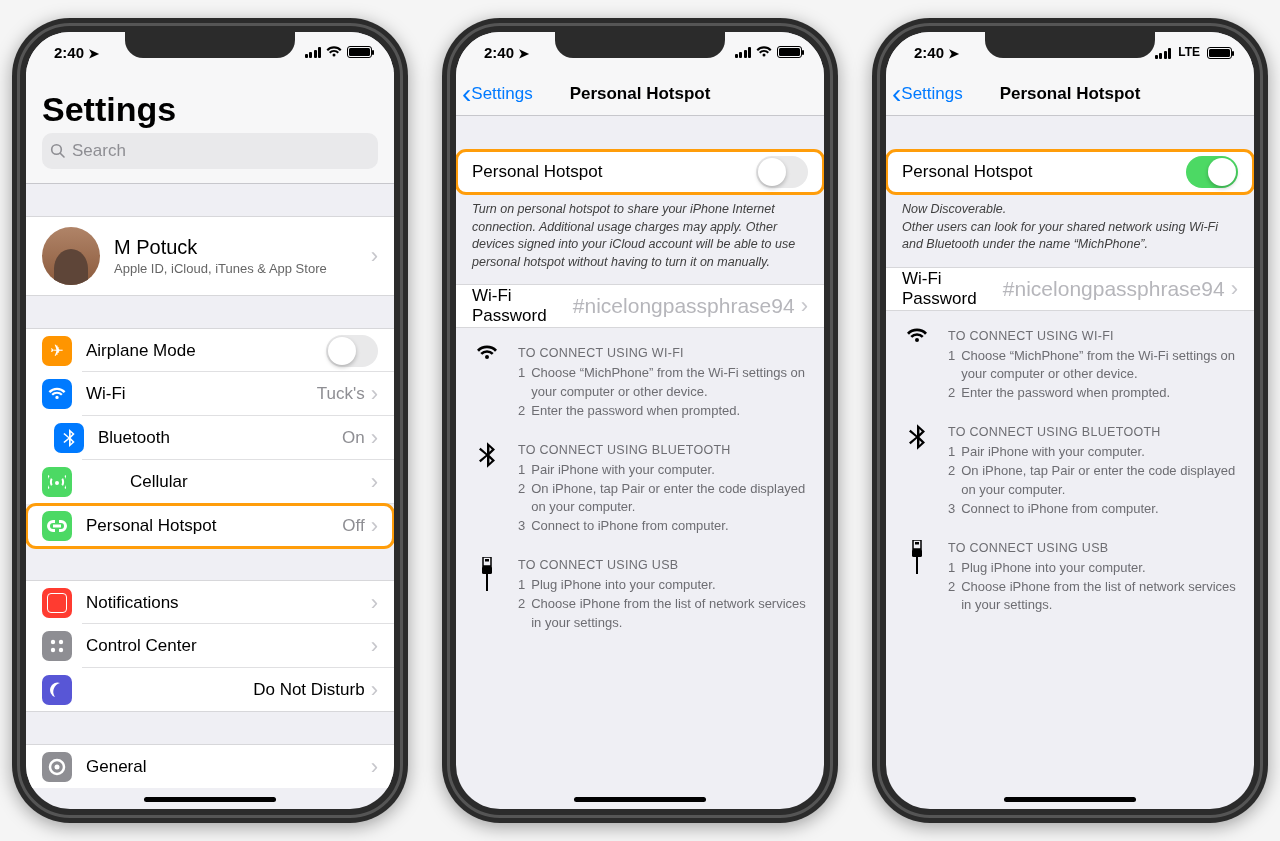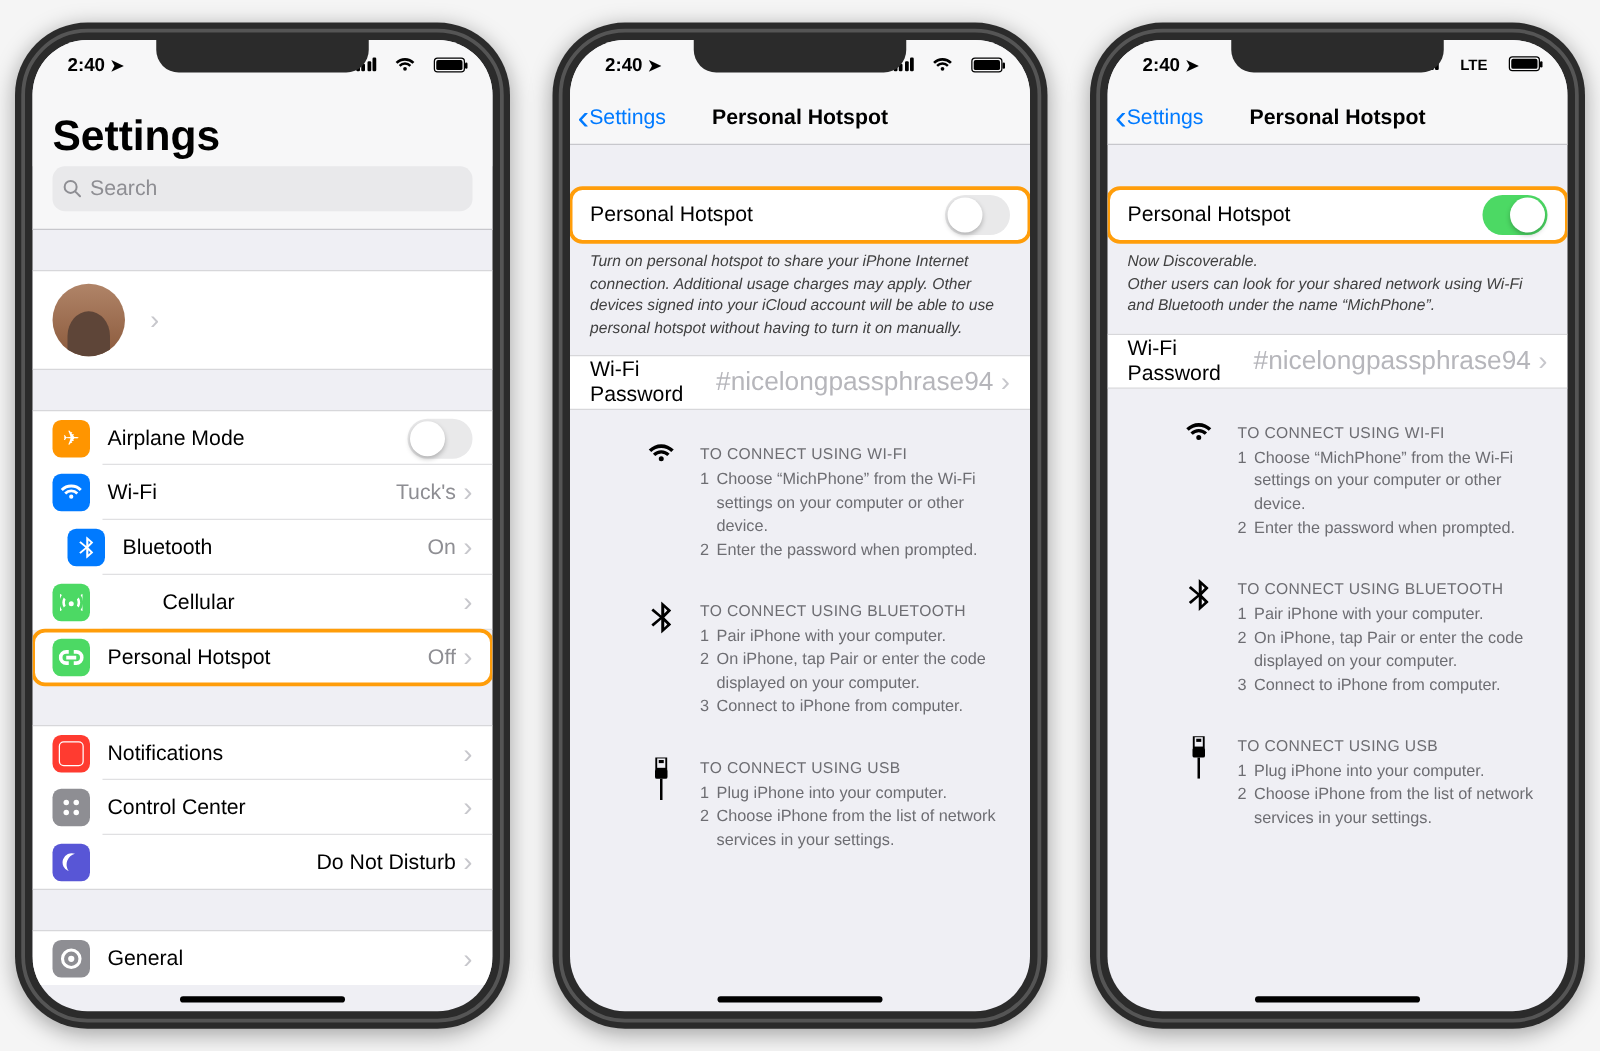--- a/index.html
+++ b/index.html
@@ -36,21 +36,21 @@
     position:absolute; top:0; left:50%; transform:translateX(-50%);
     width:170px; height:26px; background:#2b2b2b;
     border-bottom-left-radius:18px;border-bottom-right-radius:18px;
     z-index:10;
   }
   .statusbar{
     height:40px; display:flex; align-items:center; justify-content:space-between;
     padding:0 22px 0 28px; font-size:15px; font-weight:600;
     background:#f7f7f8;
   }
-  .status-icons{ display:flex; gap:15px; align-items:flex-start;}
+  .status-icons{ display:flex; gap:5px; align-items:flex-end;}
   .signal-bars{display:flex;gap:1.5px;align-items:flex-end;height:11px;}
   .signal-bars i{width:3px;background:#000;border-radius:1px;}
   .signal-bars i:nth-child(1){height:4px;}
   .signal-bars i:nth-child(2){height:6px;}
   .signal-bars i:nth-child(3){height:8px;}
   .signal-bars i:nth-child(4){height:11px;}
   .lte{font-size:12px;font-weight:600;margin:0 2px;}
   .wifi{width:16px;height:12px;position:relative;}
   .wifi svg{display:block;}
   .battery{width:25px;height:12px;border:1.3px solid #000;border-radius:3px;position:relative;}
@@ -91,21 +91,21 @@
 
   .toggle{width:52px;height:32px;border-radius:16px;background:#e9e9ea;position:relative;flex-shrink:0;}
   .toggle .knob{width:28px;height:28px;border-radius:50%;background:#fff;position:absolute;top:2px;left:2px;box-shadow:0 2px 4px rgba(0,0,0,.25);transition:none;}
   .toggle.on{background:#4cd964;}
   .toggle.on .knob{left:22px;}
 
   .highlight{outline:3px solid #ff9d0a;outline-offset:-2px;border-radius:10px;}
 
   .footer-text{font-size:12.5px;color:#404040;padding:7px 16px;line-height:1.4;font-style:italic;}
 
-  .instr{display:flex;gap:16px;padding:26px 16px 4px;margin-left:42px;}
+  .instr{display:flex;gap:16px;padding:16px 16px 4px;}
   .instr .ico{width:30px;display:flex;justify-content:center;padding-top:1px;}
   .instr .body{flex:1;font-size:13px;color:#6d6d72;line-height:1.45;}
   .instr .body .hd{letter-spacing:.3px;margin-bottom:2px;font-size:12.5px;}
   .instr .body .row{display:flex;gap:6px;}
   .instr .body .row .n{flex-shrink:0;}
 
   .home-indicator{position:absolute;bottom:7px;left:50%;transform:translateX(-50%);width:132px;height:5px;background:#000;border-radius:3px;}
 
   
   .ic-orange{background:#ff9500;}
@@ -153,20 +153,24 @@
           </svg>
         <span>Search</span>
       </div>
     </div>
 
     <div class="content">
       <div class="group-sep"></div>
 
       <div class="cell profile first last">
         <div class="avatar"></div>
+        <div class="label">
+          <span>M Potuck</span>
+          <span class="profile-sub">Apple ID, iCloud, iTunes &amp; App Store</span>
+        </div>
         <span class="chev">›</span>
       </div>
 
       <div class="group-sep"></div>
 
       <div class="cell first">
         <span class="icon ic-orange">✈</span>
         <span class="label">Airplane Mode</span>
         <span class="toggle">
             <span class="knob"></span>

